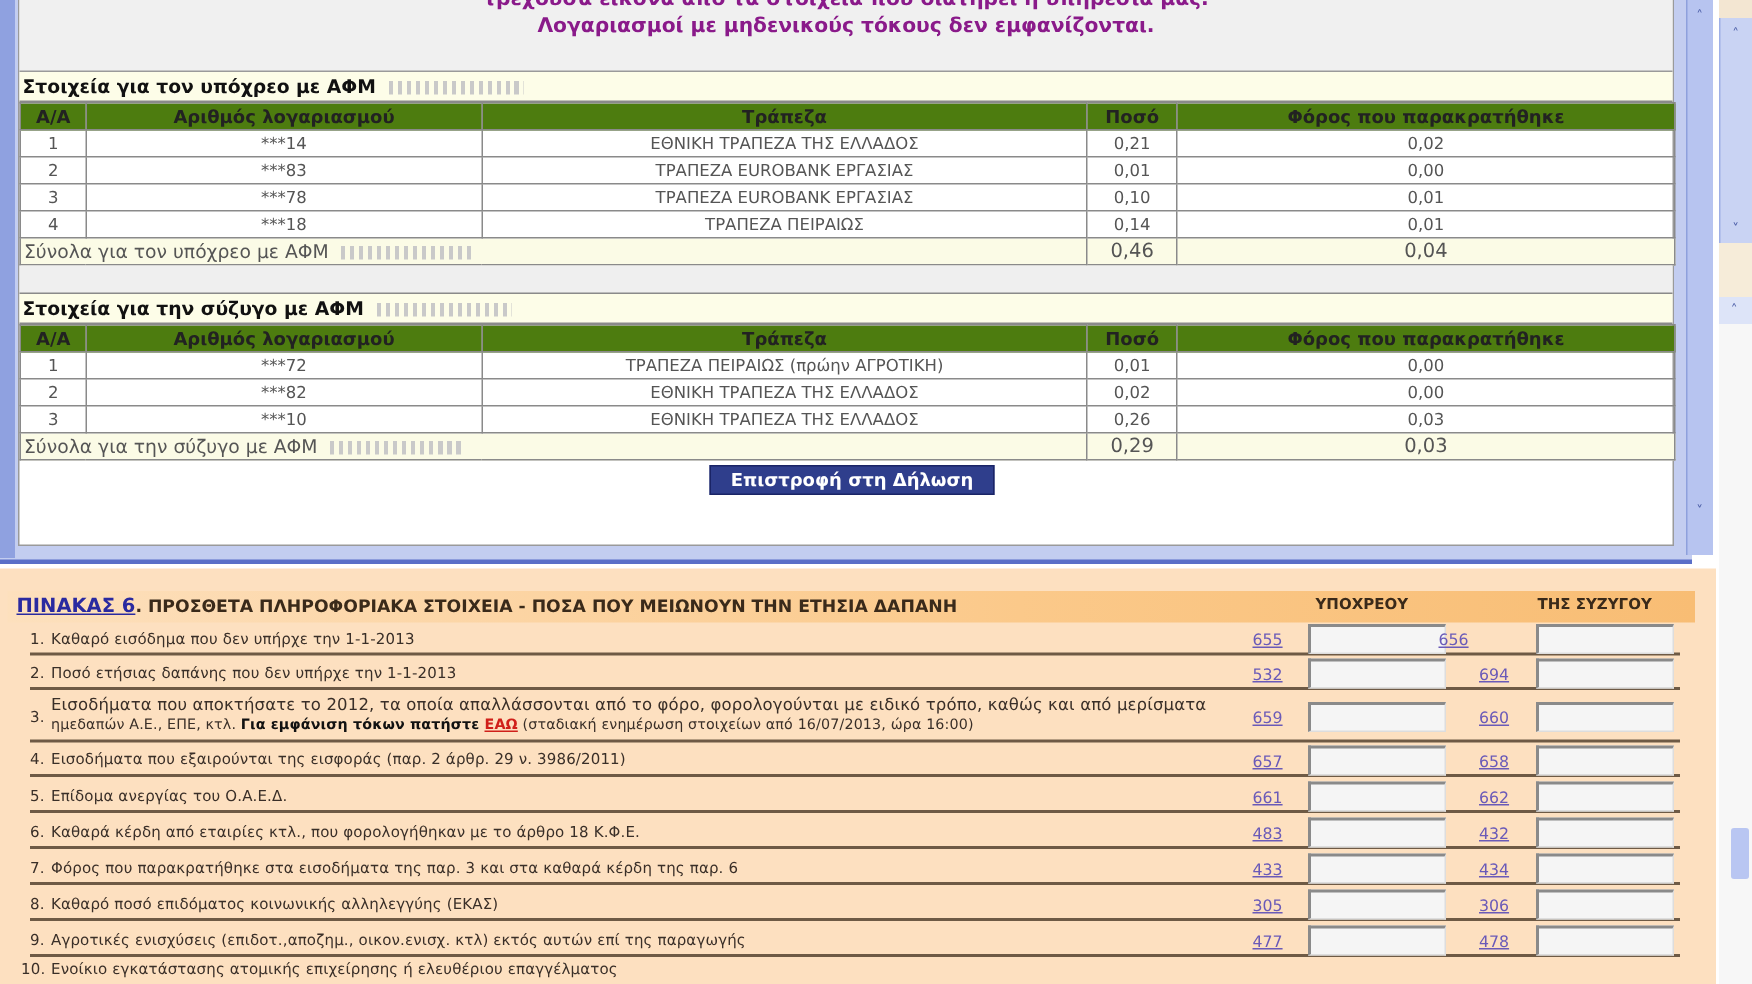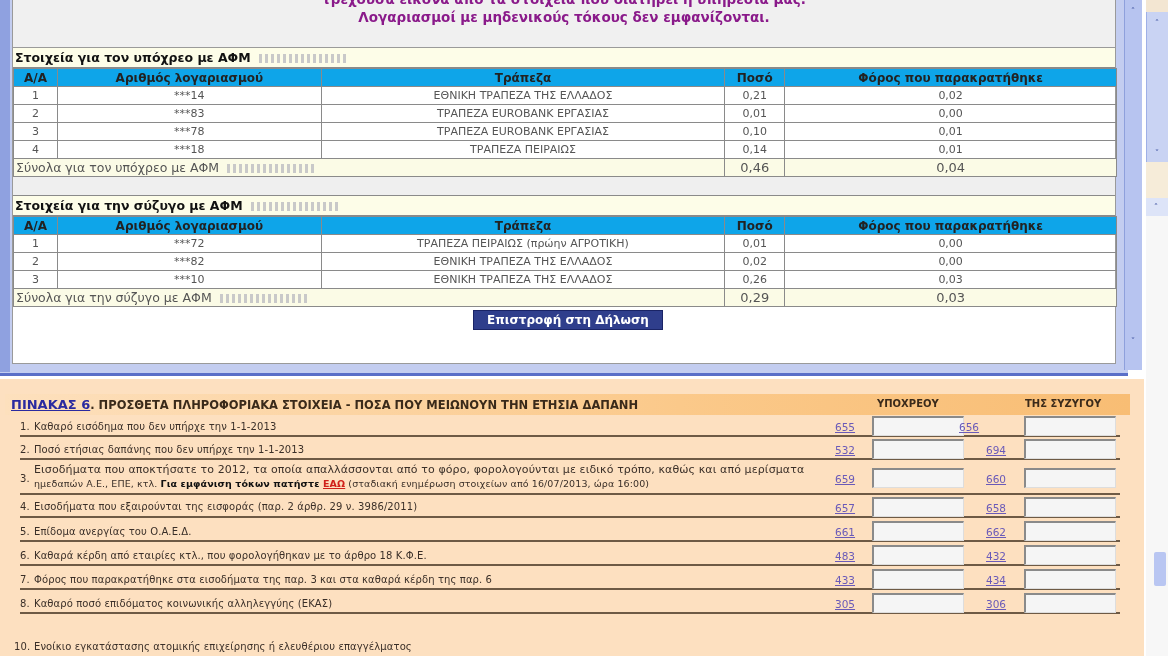--- a/index.html
+++ b/index.html
@@ -19,21 +19,21 @@
   .notice {
     height: 48px; background: #f0f0f0; border-bottom: 1px solid #9a9a9a;
     text-align: center; color: #8a1a8a; font-weight: bold; font-size: 13.5px; line-height: 17px;
     padding-top: -4px; overflow: hidden; position: relative;
   }
   .notice .line1 { position: absolute; top: -9px; left: 0; right: 0; }
   .notice .line2 { position: absolute; top: 9px; left: 0; right: 0; }
 
   table.acc { border-collapse: collapse; width: 1104px; font-size: 11px; }
   table.acc td, table.acc th { border: 1px solid #8a8a8a; height: 18px; text-align: center; color: #555; font-weight: normal; }
-  table.acc th { background: #0ea5e9; color: #222; font-weight: bold; font-size: 12px; }
+  table.acc th { background: #4d7c0f; color: #222; font-weight: bold; font-size: 12px; }
   .section-title {
     background: #fdfde8; height: 20px; line-height: 20px; font-weight: bold; font-size: 12.5px;
     padding-left: 2px; border-bottom: 1px solid #8a8a8a; color: #111;
   }
   .total-row td { background: #fbfbe6; font-weight: bold; color: #111; font-size: 13px; height: 21px; }
   .total-row td.total-label { text-align: left; padding-left: 2px; font-size: 12.5px; }
   .spacer { height: 19px; background: #efefef; border-bottom: 1px solid #8a8a8a; }
   .redacted { display: inline-block; width: 90px; height: 9px; margin-left: 4px;
     background: repeating-linear-gradient(90deg, #c9c9c9 0 3px, transparent 3px 6px); vertical-align: middle; }
 
@@ -289,17 +289,24 @@
   </div>
 
   <div class="t6-row" style="top:213px;height:22px;">
     <div class="row-text" style="top:6px;"><span class="num">8.</span><span>Καθαρό ποσό επιδόματος κοινωνικής αλληλεγγύης (ΕΚΑΣ)</span></div>
     <span class="code-link" style="left:815px;top:6px;">305</span>
     <input class="field" style="left: 852px; top: 1px;" value="">
     <span class="code-link" style="left:966px;top:6px;">306</span>
     <input class="field" style="left: 1004px; top: 1px;" value="">
   </div>
 
+  <div class="t6-row" style="top:237px;height:22px;">
+    <div class="row-text" style="top:6px;"><span class="num">9.</span><span>Αγροτικές ενισχύσεις (επιδοτ.,αποζημ., οικον.ενισχ. κτλ) εκτός αυτών επί της παραγωγής</span></div>
+    <span class="code-link" style="left:815px;top:6px;">477</span>
+    <input class="field" style="left: 852px; top: 1px;" value="">
+    <span class="code-link" style="left:966px;top:6px;">478</span>
+    <input class="field" style="left: 1004px; top: 1px;" value="">
+  </div>
 
   <div class="t6-row noline" style="top:261px;height:16px;left:14px;">
     <div class="row-text" style="top:1px;"><span class="num" style="width:20px;">10.</span><span>Ενοίκιο εγκατάστασης ατομικής επιχείρησης ή ελευθέριου επαγγέλματος</span></div>
   </div>
 </div>
 
 </body></html>

